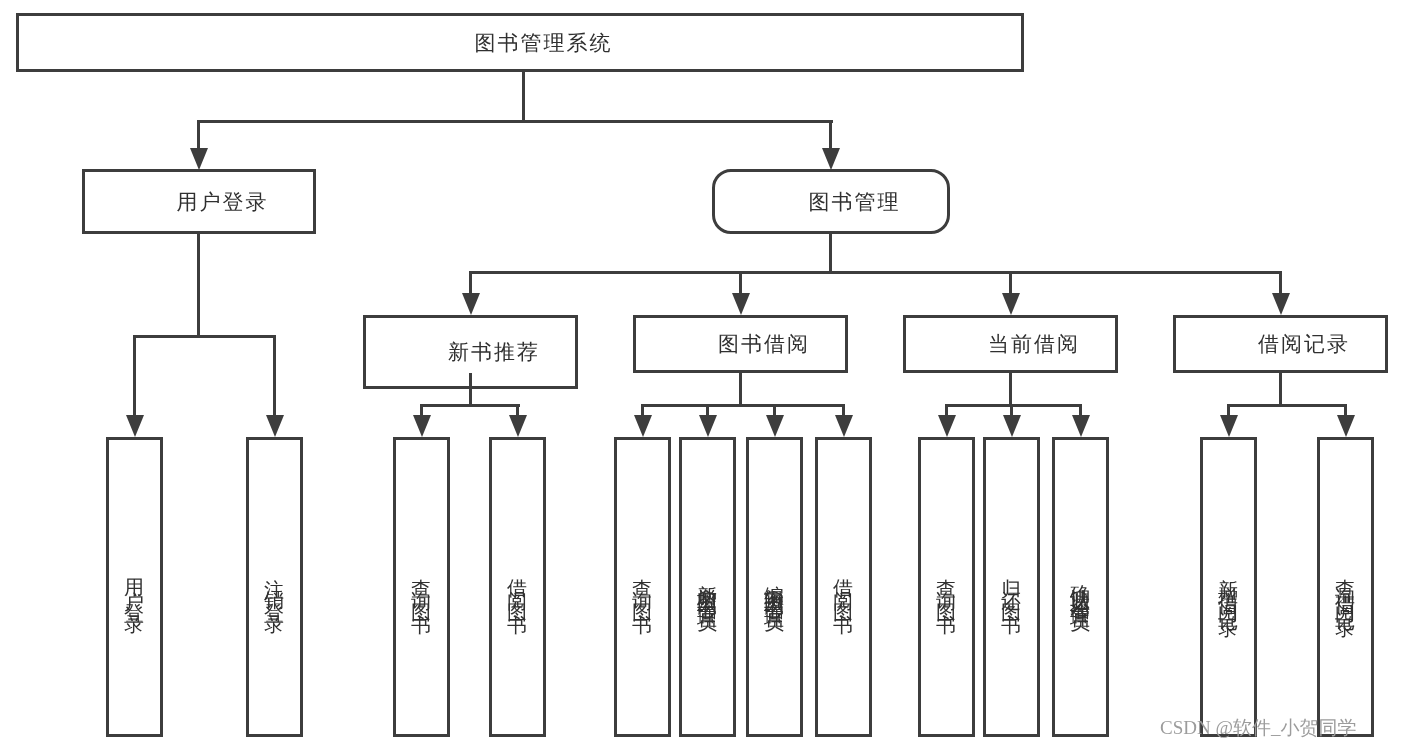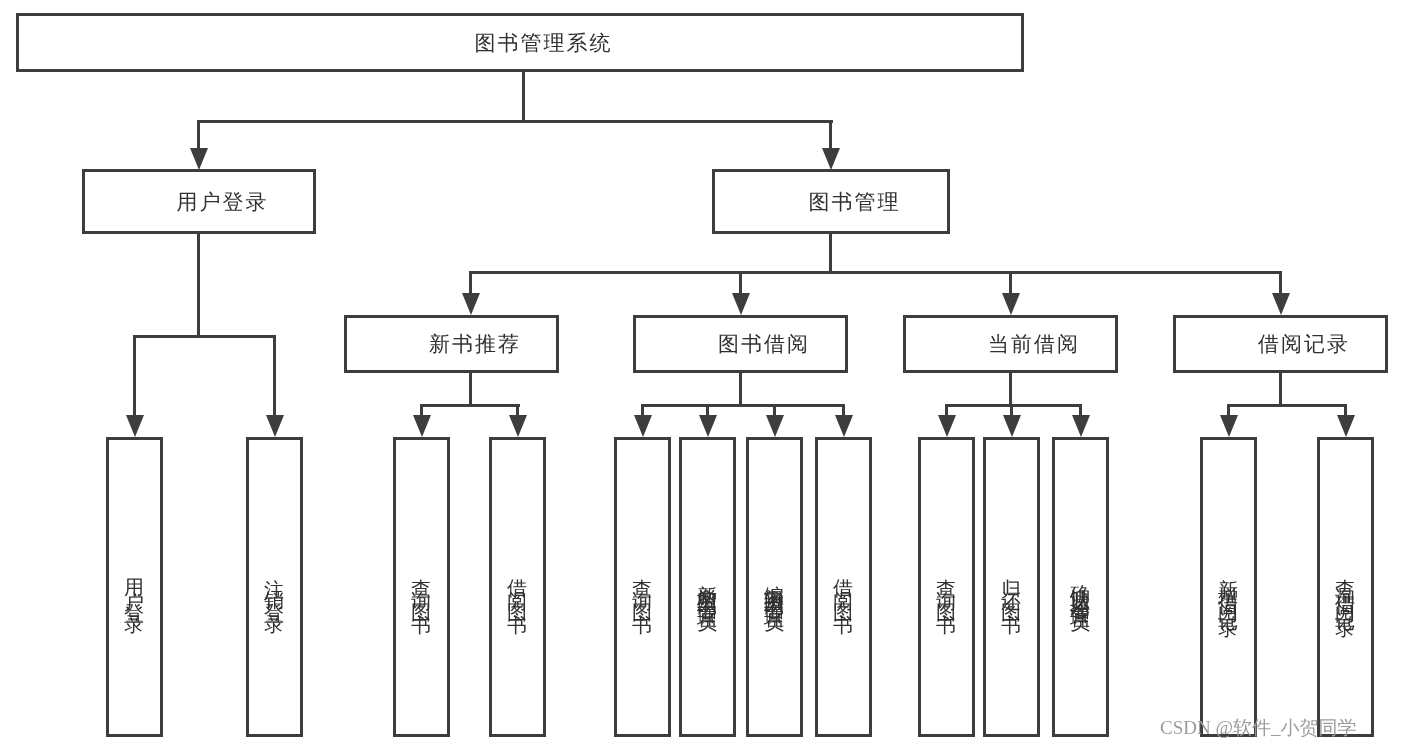--- a/index.html
+++ b/index.html
@@ -52,21 +52,21 @@
   <div class="ln" style="left:522px;top:70px;width:3px;height:53px;"></div>
   <div class="ln" style="left:197px;top:120px;width:636px;height:3px;"></div>
   <div class="ln" style="left:197px;top:120px;width:3px;height:30px;"></div>
   <div class="ln" style="left:829px;top:120px;width:3px;height:30px;"></div>
   <div class="arr" style="left:190px;top:148px;"></div>
   <div class="arr" style="left:822px;top:148px;"></div>
 
   <div class="node hnode" style="left:82px;top:169px;width:234px;height:65px;">
     <span>用户登录</span>
   </div>
-  <div class="node hnode" style="left:712px;top:169px;width:238px;height:65px;">
+  <div class="node hnode" style="left:712px;top:169px;width:238px;height:65px;border-radius:19px;">
     <span>图书管理</span>
   </div>
 
   <div class="ln" style="left:197px;top:234px;width:3px;height:104px;"></div>
   <div class="ln" style="left:133px;top:335px;width:143px;height:3px;"></div>
   <div class="ln" style="left:133px;top:335px;width:3px;height:82px;"></div>
   <div class="ln" style="left:273px;top:335px;width:3px;height:82px;"></div>
   <div class="arr" style="left:126px;top:415px;"></div>
   <div class="arr" style="left:266px;top:415px;"></div>
 
@@ -74,21 +74,21 @@
   <div class="ln" style="left:469px;top:271px;width:813px;height:3px;"></div>
   <div class="ln" style="left:469px;top:271px;width:3px;height:26px;"></div>
   <div class="ln" style="left:739px;top:271px;width:3px;height:26px;"></div>
   <div class="ln" style="left:1009px;top:271px;width:3px;height:26px;"></div>
   <div class="ln" style="left:1279px;top:271px;width:3px;height:26px;"></div>
   <div class="arr" style="left:462px;top:293px;"></div>
   <div class="arr" style="left:732px;top:293px;"></div>
   <div class="arr" style="left:1002px;top:293px;"></div>
   <div class="arr" style="left:1272px;top:293px;"></div>
 
-  <div class="node hnode" style="left:344px;top:315px;width:215px;height:58px;">
+  <div class="node hnode" style="left:363px;top:315px;width:215px;height:74px;">
     <span>新书推荐</span>
   </div>
   <div class="node hnode" style="left:633px;top:315px;width:215px;height:58px;">
     <span>图书借阅</span>
   </div>
   <div class="node hnode" style="left:903px;top:315px;width:215px;height:58px;">
     <span>当前借阅</span>
   </div>
   <div class="node hnode" style="left:1173px;top:315px;width:215px;height:58px;">
     <span>借阅记录</span>

